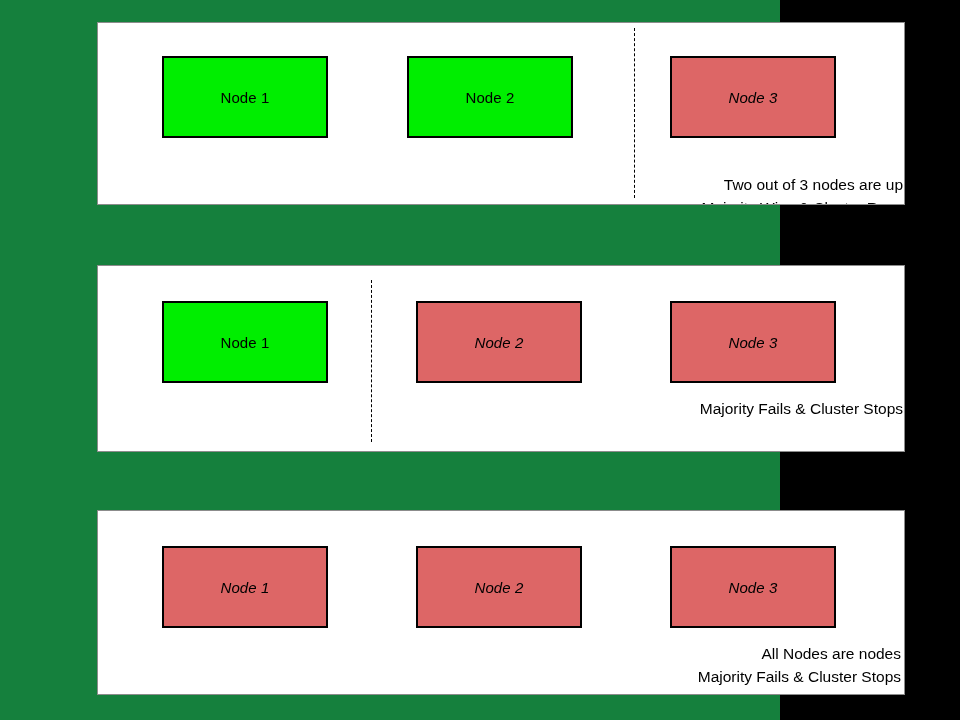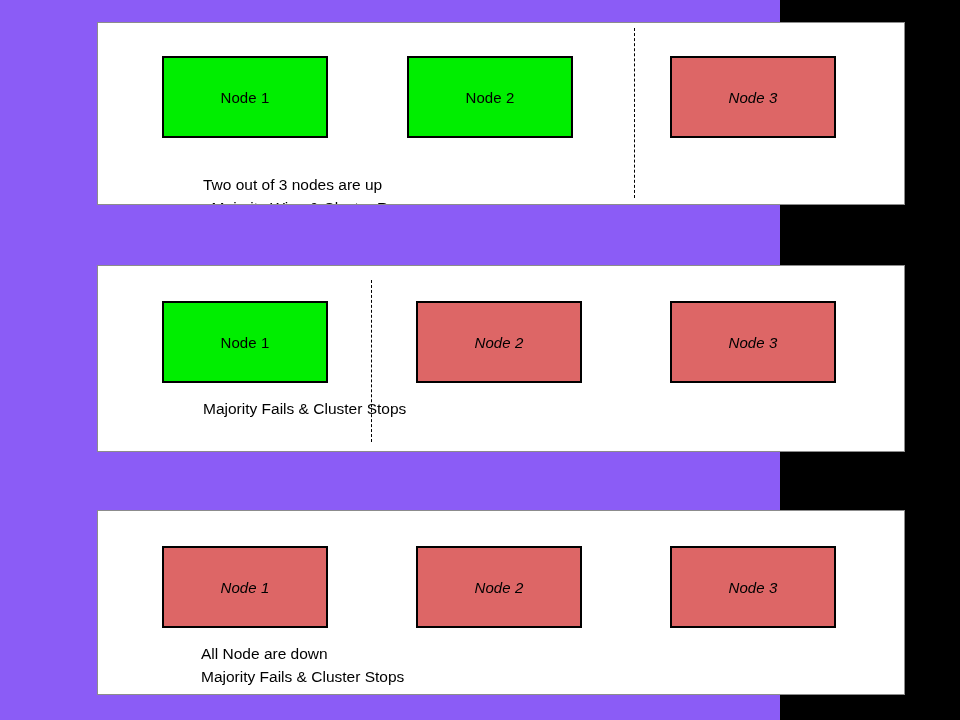--- a/index.html
+++ b/index.html
@@ -10,21 +10,21 @@
   body {
     width: 960px;
     height: 720px;
     overflow: hidden;
     font-family: "Liberation Sans", sans-serif;
   }
   #canvas {
     position: relative;
     width: 780px;
     height: 720px;
-    background: #8b5cf6;
+    background: #15803d;
   }
   .panel {
     position: absolute;
     left: 97px;
     width: 808px;
     background: #ffffff;
     border: 1px solid #8c8c8c;
     box-sizing: border-box;
     overflow: hidden;
   }
@@ -54,21 +54,21 @@
   .node-down { background: #dd6666; font-style: italic; }
 
   .divider {
     position: absolute;
     width: 0;
     border-left: 1px dashed #000000;
   }
 
   .caption {
     position: absolute;
-    text-align: left;
+    text-align: right;
     font-family: "Liberation Sans", sans-serif;
     font-size: 15.5px;
     color: #000000;
     line-height: 23px;
     white-space: nowrap;
   }
   .caption-line { display: block; }
 </style>
 </head>
 <body>
@@ -112,18 +112,18 @@
     <div class="node-box node-down" style="left:64px; top:35px;">
       <span class="node-label">Node 1</span>
     </div>
     <div class="node-box node-down" style="left:318px; top:35px;">
       <span class="node-label">Node 2</span>
     </div>
     <div class="node-box node-down" style="left:572px; top:35px;">
       <span class="node-label">Node 3</span>
     </div>
     <div class="caption" style="left:103px; top:131px; width:700px;">
-      <span class="caption-line">All Node are down</span>
+      <span class="caption-line">All Nodes are nodes</span>
       <span class="caption-line">Majority Fails &amp; Cluster Stops</span>
     </div>
   </div>
 
 </div>
 
 </body></html>

